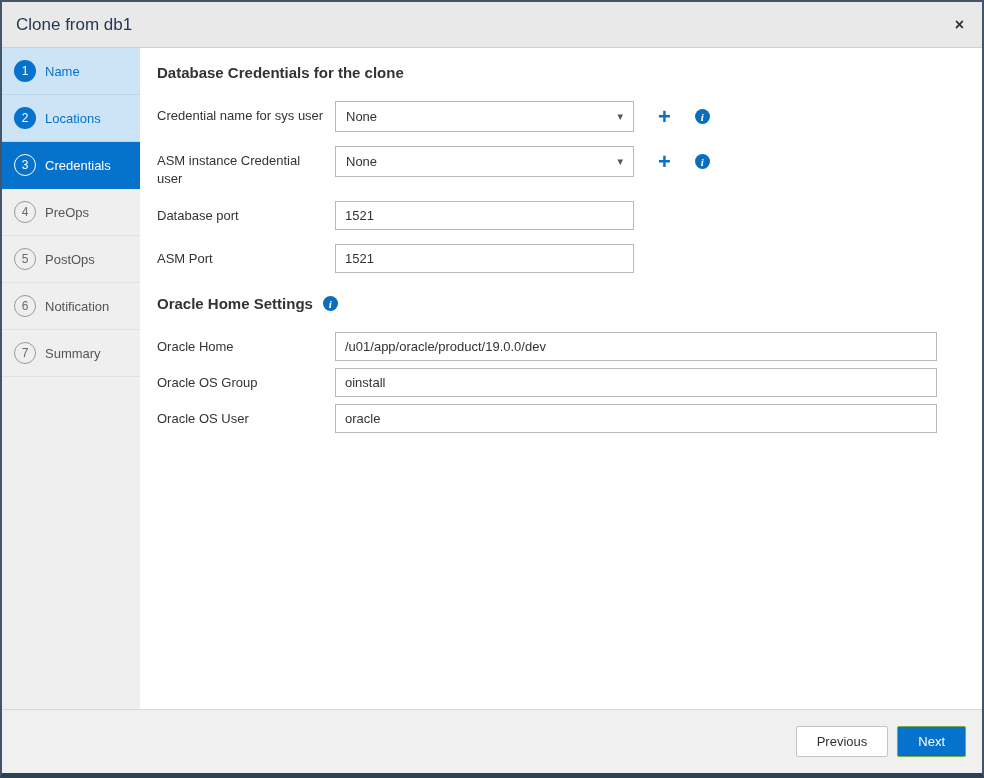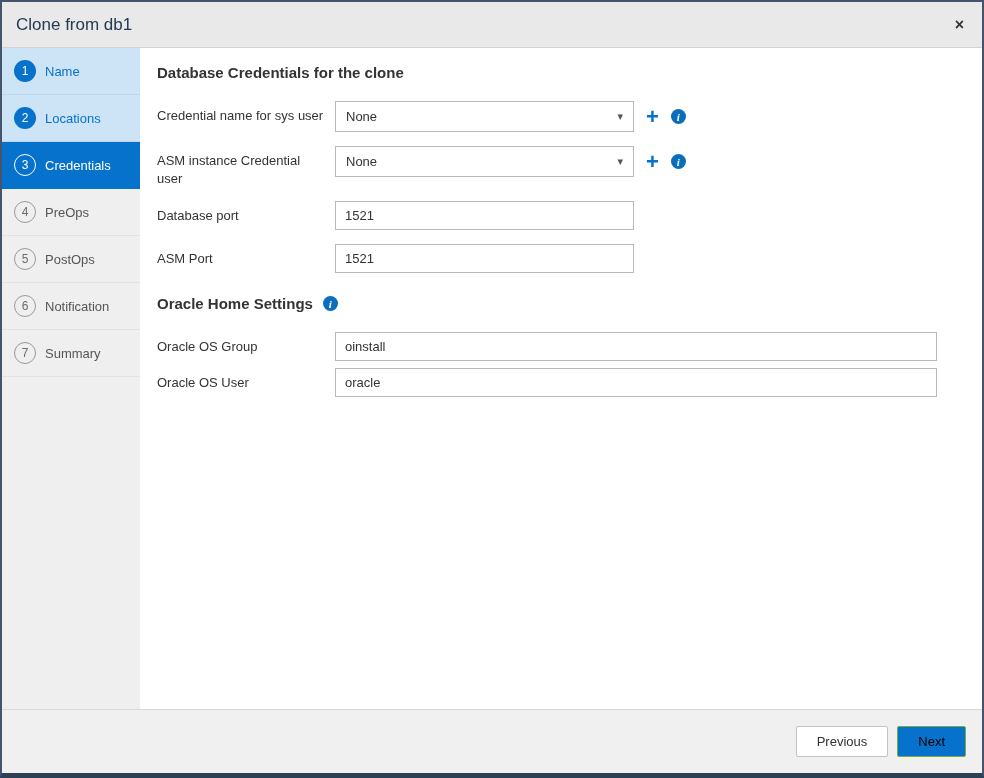--- a/index.html
+++ b/index.html
@@ -73,21 +73,21 @@
   }
   .field-row {
     display: flex; align-items: flex-start;
     margin-bottom: 14px;
   }
   .field-label {
     width: 178px; flex: 0 0 178px;
     font-size: 13px; color: #333333;
     line-height: 1.35; padding-top: 6px; padding-right: 10px;
   }
-  .control { display: flex; align-items: center; gap: 12px; }
+  .control { display: flex; align-items: center; gap: 24px; }
   .dropdown {
     width: 299px; height: 31px;
     border: 1px solid #b9b9b9;
     background: #ffffff;
     display: flex; align-items: center; justify-content: space-between;
     padding: 0 10px; font-size: 13px; color: #333;
     cursor: pointer;
   }
   .caret { font-size: 11px; color: #555; }
   .plus-icon {
@@ -120,21 +120,21 @@
     display: flex; align-items: center; justify-content: flex-end;
     padding-right: 16px; gap: 9px;
   }
   .btn {
     height: 31px; padding: 0 20px;
     font-size: 13px; cursor: pointer;
     font-family: "Liberation Sans", sans-serif;
     border-radius: 2px;
   }
   .btn-previous { background: #ffffff; border: 1px solid #c3c3c3; color: #333333; }
-  .btn-next { background: #0672cb; border: 1px solid #76ad3e; color: #000000; }
+  .btn-next { background: #0672cb; border: 1px solid #76ad3e; color: #ffffff; }
 </style>
 </head>
 <body>
 
 <div class="dialog">
 
   <div class="titlebar">
     <span class="title">Clone from db1</span>
     <span class="close">×</span>
   </div>
@@ -215,20 +215,26 @@
           <input class="text-input w-narrow" type="text" value="1521" style="">
         </div>
       </div>
 
       <div class="section2">
         <div class="section-heading">
           <span>Oracle Home Settings</span>
           <span class="info-icon">i</span>
         </div>
 
+        <div class="field-row">
+          <label class="field-label">Oracle Home</label>
+          <div class="control">
+            <input class="text-input w-wide" type="text" value="/u01/app/oracle/product/19.0.0/dev" style="">
+          </div>
+        </div>
 
         <div class="field-row">
           <label class="field-label">Oracle OS Group</label>
           <div class="control">
             <input class="text-input w-wide" type="text" value="oinstall" style="">
           </div>
         </div>
 
         <div class="field-row">
           <label class="field-label">Oracle OS User</label>

